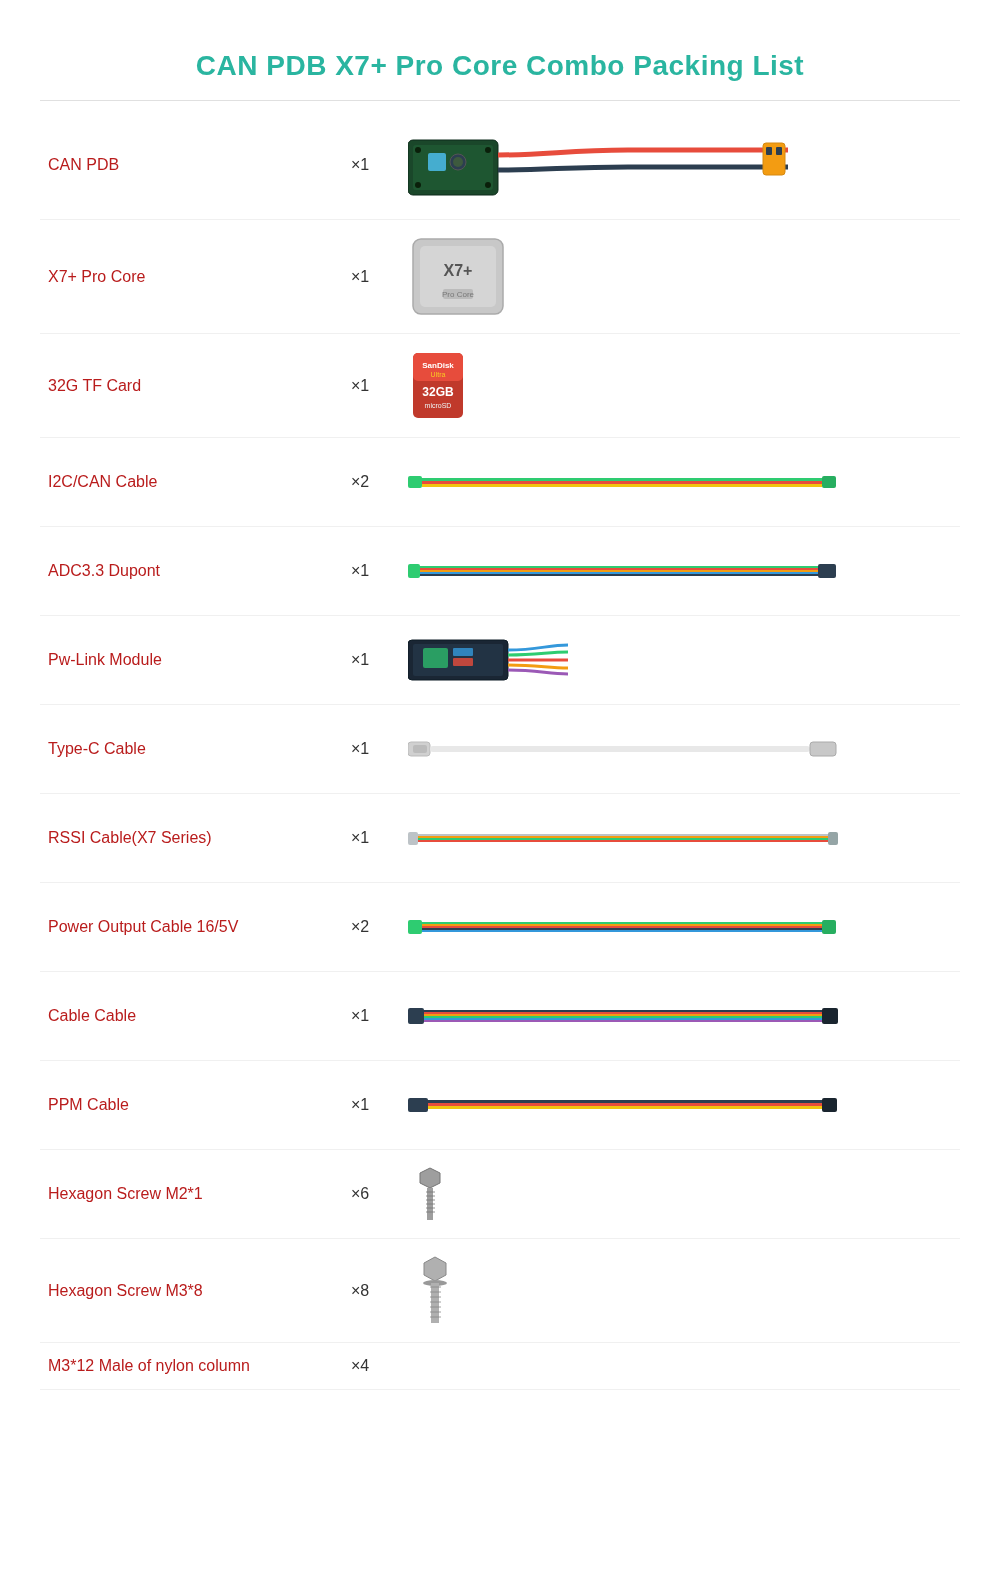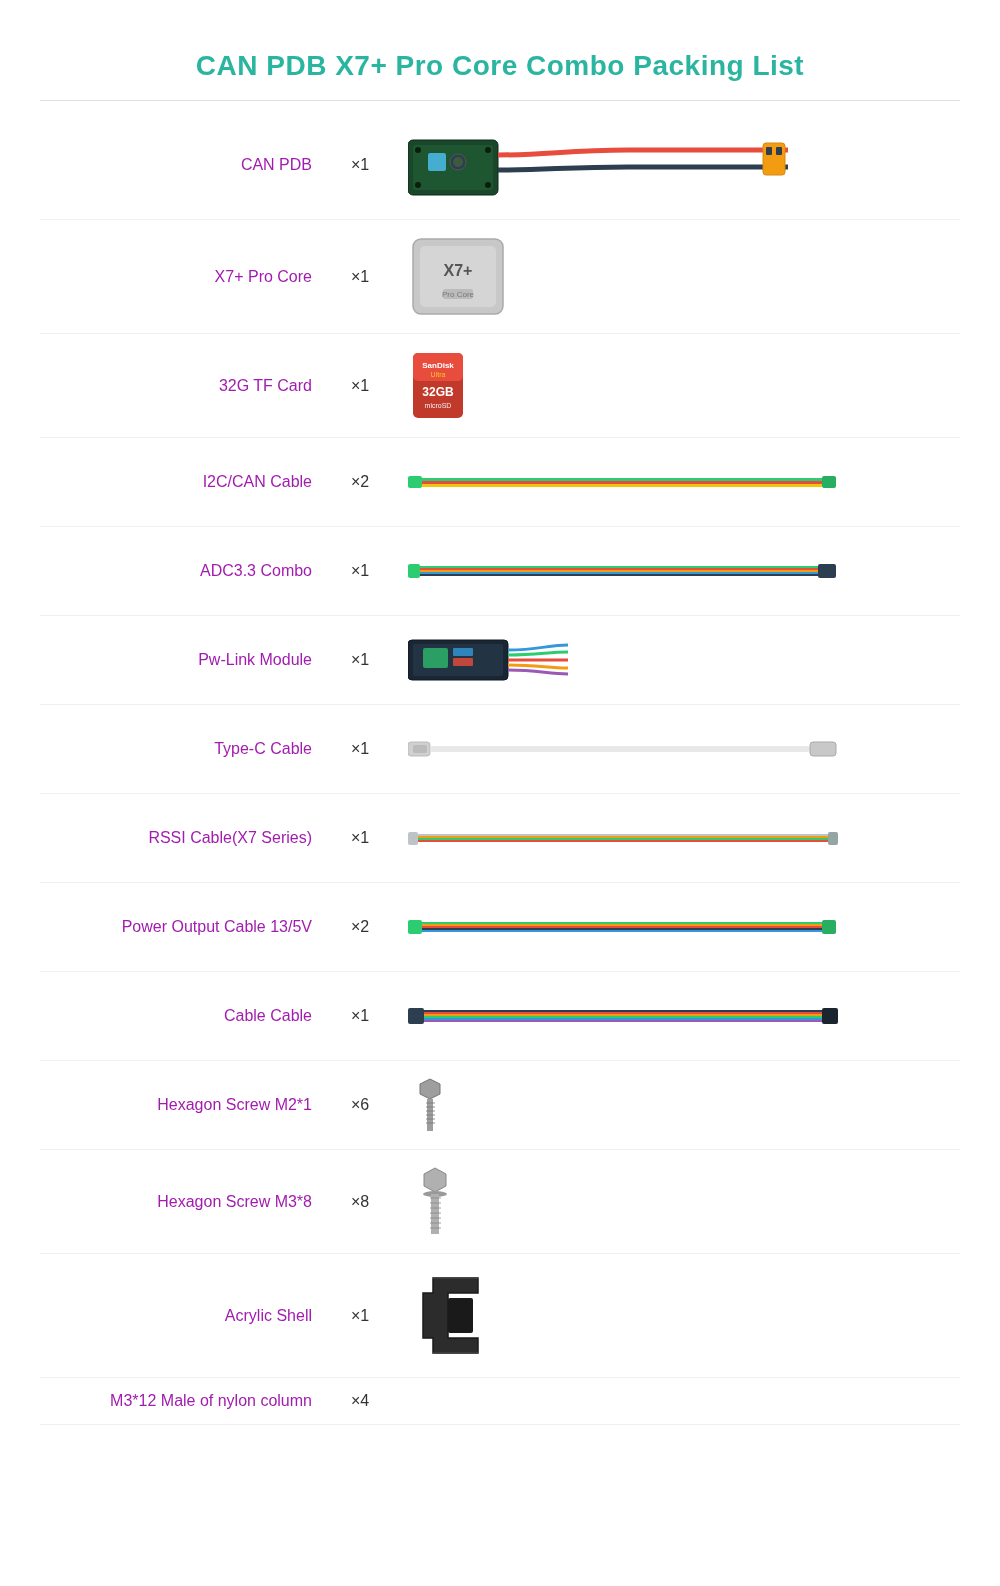--- a/index.html
+++ b/index.html
@@ -34,23 +34,22 @@
     .items-table tr {
       border-bottom: 1px solid #f0f0f0;
     }
     .items-table td {
       padding: 14px 8px;
       vertical-align: middle;
     }
     .col-name {
       width: 280px;
       font-size: 16px;
-      color: #a21caf;
+      color: #b91c1c;
       padding-left: 20px;
-      text-align: right;
     }
     .col-qty {
       width: 80px;
       font-size: 16px;
       color: #333;
       text-align: center;
     }
     .col-img {
       text-align: center;
       padding-left: 20px;
@@ -141,21 +140,21 @@
         <rect x="0" y="9" width="14" height="12" rx="2" fill="#2ecc71"></rect>
         <rect x="14" y="11" width="400" height="3" fill="#2ecc71"></rect>
         <rect x="14" y="14" width="400" height="3" fill="#e74c3c"></rect>
         <rect x="14" y="17" width="400" height="3" fill="#f1c40f"></rect>
         <rect x="414" y="9" width="14" height="12" rx="2" fill="#27ae60"></rect>
       </svg>
             </div>
           </td>
         </tr>
         <tr>
-          <td class="col-name">ADC3.3 Combo</td>
+          <td class="col-name">ADC3.3 Dupont</td>
           <td class="col-qty">×1</td>
           <td class="col-img">
             <div class="img-container">
               <svg width="430" height="30" viewBox="0 0 430 30">
         <rect x="0" y="8" width="12" height="14" rx="2" fill="#2ecc71"></rect>
         <rect x="12" y="10" width="398" height="2" fill="#2ecc71"></rect>
         <rect x="12" y="12" width="398" height="2" fill="#e74c3c"></rect>
         <rect x="12" y="14" width="398" height="2" fill="#f39c12"></rect>
         <rect x="12" y="16" width="398" height="2" fill="#3498db"></rect>
         <rect x="12" y="18" width="398" height="2" fill="#2c3e50"></rect>
@@ -209,21 +208,21 @@
         <rect x="10" y="8" width="410" height="2" fill="#bdc3c7"></rect>
         <rect x="10" y="10" width="410" height="2" fill="#f39c12"></rect>
         <rect x="10" y="12" width="410" height="2" fill="#2ecc71"></rect>
         <rect x="10" y="14" width="410" height="2" fill="#e74c3c"></rect>
         <rect x="420" y="6" width="10" height="13" rx="2" fill="#95a5a6"></rect>
       </svg>
             </div>
           </td>
         </tr>
         <tr>
-          <td class="col-name">Power Output Cable 13/5V</td>
+          <td class="col-name">Power Output Cable 16/5V</td>
           <td class="col-qty">×2</td>
           <td class="col-img">
             <div class="img-container">
               <svg width="430" height="30" viewBox="0 0 430 30">
         <rect x="0" y="8" width="14" height="14" rx="2" fill="#2ecc71"></rect>
         <rect x="14" y="10" width="400" height="2" fill="#2ecc71"></rect>
         <rect x="14" y="12" width="400" height="2" fill="#f39c12"></rect>
         <rect x="14" y="14" width="400" height="2" fill="#e74c3c"></rect>
         <rect x="14" y="16" width="400" height="2" fill="#2c3e50"></rect>
         <rect x="14" y="18" width="400" height="2" fill="#3498db"></rect>
@@ -244,20 +243,35 @@
         <rect x="16" y="13" width="398" height="2" fill="#f39c12"></rect>
         <rect x="16" y="15" width="398" height="2" fill="#2ecc71"></rect>
         <rect x="16" y="17" width="398" height="2" fill="#3498db"></rect>
         <rect x="16" y="19" width="398" height="2" fill="#9b59b6"></rect>
         <rect x="414" y="7" width="16" height="16" rx="2" fill="#1a252f"></rect>
       </svg>
             </div>
           </td>
         </tr>
         <tr>
+          <td class="col-name">PPM Cable</td>
+          <td class="col-qty">×1</td>
+          <td class="col-img">
+            <div class="img-container">
+              <svg width="430" height="30" viewBox="0 0 430 30">
+        <rect x="0" y="8" width="20" height="14" rx="2" fill="#2c3e50"></rect>
+        <rect x="20" y="10" width="394" height="3" fill="#2c3e50"></rect>
+        <rect x="20" y="13" width="394" height="3" fill="#e74c3c"></rect>
+        <rect x="20" y="16" width="394" height="3" fill="#f1c40f"></rect>
+        <rect x="414" y="8" width="15" height="14" rx="2" fill="#1a252f"></rect>
+      </svg>
+            </div>
+          </td>
+        </tr>
+        <tr>
           <td class="col-name">Hexagon Screw M2*1</td>
           <td class="col-qty">×6</td>
           <td class="col-img">
             <div class="img-container">
               <svg width="45" height="60" viewBox="0 0 45 60">
 
         <polygon points="22,4 32,9 32,19 22,24 12,19 12,9" fill="#9e9e9e" stroke="#757575" stroke-width="1"></polygon>
 
         <rect x="19" y="24" width="6" height="32" fill="#9e9e9e"></rect>
 
@@ -289,36 +303,19 @@
         <line x1="22" y1="44" x2="33" y2="44" stroke="#888" stroke-width="0.8"></line>
         <line x1="22" y1="49" x2="33" y2="49" stroke="#888" stroke-width="0.8"></line>
         <line x1="22" y1="54" x2="33" y2="54" stroke="#888" stroke-width="0.8"></line>
         <line x1="22" y1="59" x2="33" y2="59" stroke="#888" stroke-width="0.8"></line>
         <line x1="22" y1="64" x2="33" y2="64" stroke="#888" stroke-width="0.8"></line>
       </svg>
             </div>
           </td>
         </tr>
         <tr>
-          <td class="col-name">Acrylic Shell</td>
-          <td class="col-qty">×1</td>
-          <td class="col-img">
-            <div class="img-container">
-              <svg width="100" height="95" viewBox="0 0 100 95">
-
-        <path d="M25,10 L70,10 L70,25 L40,25 L40,70 L70,70 L70,85 L25,85 L25,70 L15,70 L15,25 L25,25 Z" fill="#2c2c2c" stroke="#1a1a1a" stroke-width="1.5"></path>
-
-        <rect x="40" y="30" width="25" height="35" fill="#1a1a1a" rx="2"></rect>
-
-        <line x1="25" y1="10" x2="70" y2="10" stroke="#444" stroke-width="1.5"></line>
-        <line x1="25" y1="85" x2="70" y2="85" stroke="#444" stroke-width="1.5"></line>
-      </svg>
-            </div>
-          </td>
-        </tr>
-        <tr>
           <td class="col-name">M3*12 Male of nylon column</td>
           <td class="col-qty">×4</td>
           <td class="col-img"></td>
         </tr>
       </tbody>
   </table>
 </div>
 
 </body></html>

